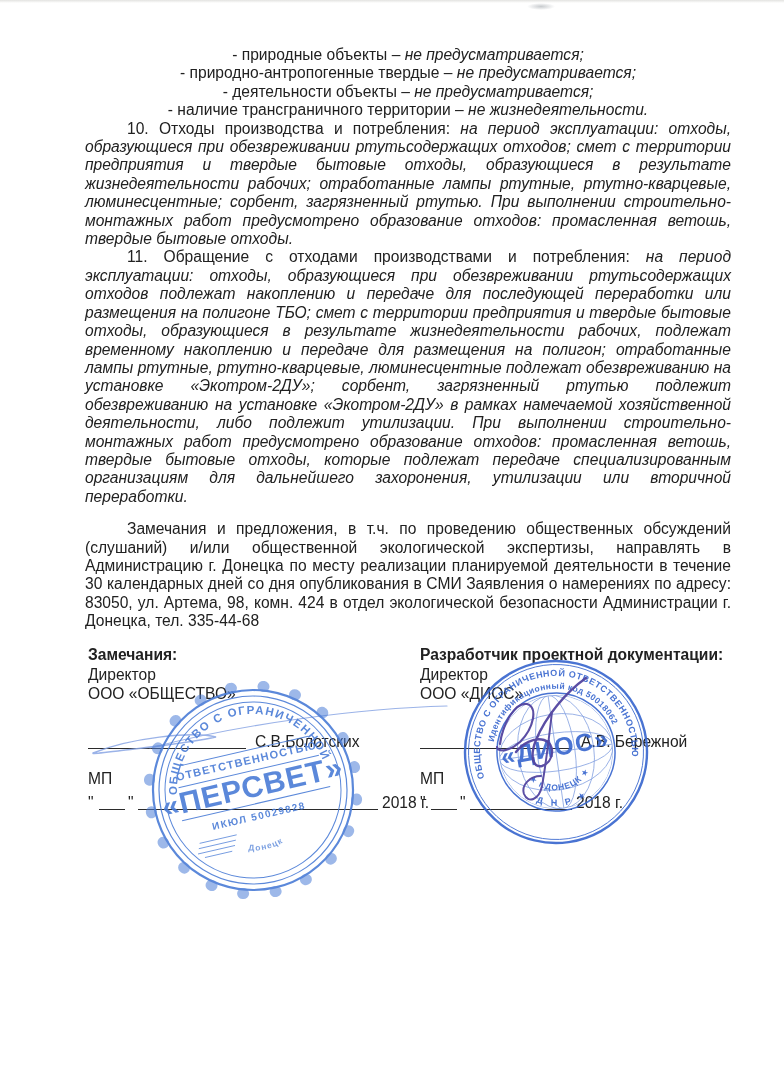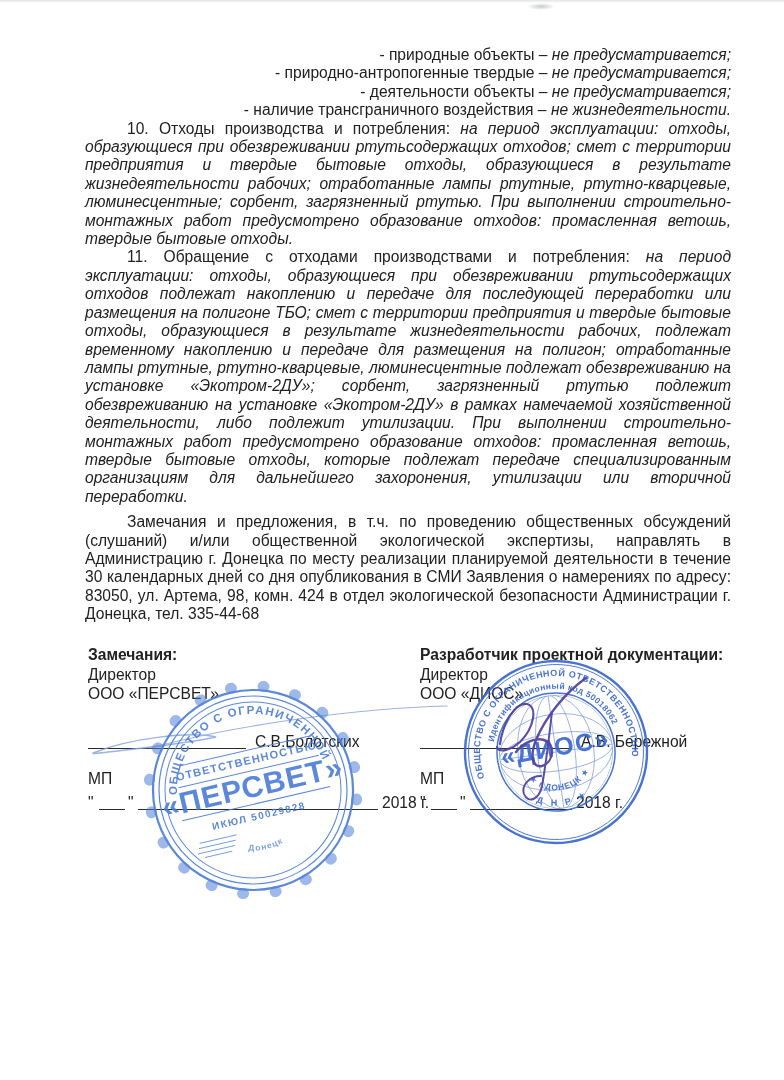--- a/index.html
+++ b/index.html
@@ -16,23 +16,23 @@
   }
   .edge-top{position:absolute;top:0;left:0;right:0;height:3px;
     background:linear-gradient(to bottom,#d7d7d3,rgba(255,255,255,0));opacity:.7}
   .smudge{position:absolute;left:527px;top:3px;width:28px;height:7px;border-radius:50%;
     background:radial-gradient(ellipse at center,#9aa0a6 0%,rgba(154,160,166,0) 70%);opacity:.55}
 
   .body-text{
     position:absolute;left:85px;top:46px;width:646px;
     font-size:15.6px;line-height:18.4px;text-align:justify;
   }
-  .list-line{text-align:right}
+  .list-line{text-align:center}
   .para{text-indent:42px;margin:0}
-  .para.remarks{margin-top:7px}
+  .para.remarks{margin-top:14px}
   i{font-style:italic}
 
   .sig{position:absolute;left:0;top:645px;width:784px;font-size:15.6px;line-height:19px}
   .sig-col{position:absolute;top:0}
   .sig-col.left{left:88px;width:325px}
   .sig-col.right{left:420px;width:316px}
   .sig-header{font-weight:bold;line-height:20px}
   .sign-row{margin-top:29px;height:23px;white-space:nowrap}
   .uline{display:inline-block;border-bottom:1.4px solid #2b2b2b;transform:translateY(2px)}
   .sign-row .uline.left-w{width:158px}
@@ -58,34 +58,34 @@
 <body>
 
 <div class="page">
   <div class="edge-top"></div>
   <div class="smudge"></div>
 
   <div class="body-text">
     <div class="list-line"><span>- природные объекты – </span><i>не предусматривается;</i></div>
     <div class="list-line"><span>- природно-антропогенные твердые – </span><i>не предусматривается;</i></div>
     <div class="list-line"><span>- деятельности объекты – </span><i>не предусматривается;</i></div>
-    <div class="list-line"><span>- наличие трансграничного воздействия – </span><i>не жизнедеятельности.</i></div>
+    <div class="list-line"><span>- наличие трансграничного территории – </span><i>не жизнедеятельности.</i></div>
 
     <p class="para"><span>10. Отходы производства и потребления: </span><i>на период эксплуатации: отходы, образующиеся при обезвреживании ртутьсодержащих отходов; смет с территории предприятия и твердые бытовые отходы, образующиеся в результате жизнедеятельности рабочих; отработанные лампы ртутные, ртутно-кварцевые, люминесцентные; сорбент, загрязненный ртутью. При выполнении строительно-монтажных работ предусмотрено образование отходов: промасленная ветошь, твердые бытовые отходы.</i></p>
 
     <p class="para"><span>11. Обращение с отходами производствами и потребления: </span><i>на период эксплуатации: отходы, образующиеся при обезвреживании ртутьсодержащих отходов подлежат накоплению и передаче для последующей переработки или размещения на полигоне ТБО; смет с территории предприятия и твердые бытовые отходы, образующиеся в результате жизнедеятельности рабочих, подлежат временному накоплению и передаче для размещения на полигон; отработанные лампы ртутные, ртутно-кварцевые, люминесцентные подлежат обезвреживанию на установке «Экотром-2ДУ»; сорбент, загрязненный ртутью подлежит обезвреживанию на установке «Экотром-2ДУ» в рамках намечаемой хозяйственной деятельности, либо подлежит утилизации. При выполнении строительно-монтажных работ предусмотрено образование отходов: промасленная ветошь, твердые бытовые отходы, которые подлежат передаче специализированным организациям для дальнейшего захоронения, утилизации или вторичной переработки.</i></p>
 
     <p class="para remarks">Замечания и предложения, в т.ч. по проведению общественных обсуждений (слушаний) и/или общественной экологической экспертизы, направлять в Администрацию г. Донецка по месту реализации планируемой деятельности в течение 30 календарных дней со дня опубликования в СМИ Заявления о намерениях по адресу: 83050, ул. Артема, 98, комн. 424 в отдел экологической безопасности Администрации г. Донецка, тел. 335-44-68</p>
   </div>
 
   <div class="sig">
     <div class="sig-col left">
       <div class="sig-header">Замечания:</div>
       <div>Директор</div>
-      <div>ООО «ПЕРСВЕТ»</div>
+      <div>ООО «ОБЩЕСТВО»</div>
       <div class="sign-row">
         <span class="uline left-w"></span><span class="sig-name">С.В.Болотских</span>
       </div>
       <div class="mp-row">МП</div>
       <div class="date-row">
         <span class="q">"</span><span class="uline short"></span><span class="q">"</span><span class="uline long-left"></span><span>2018 г.</span>
       </div>
     </div>
 
     <div class="sig-col right">

